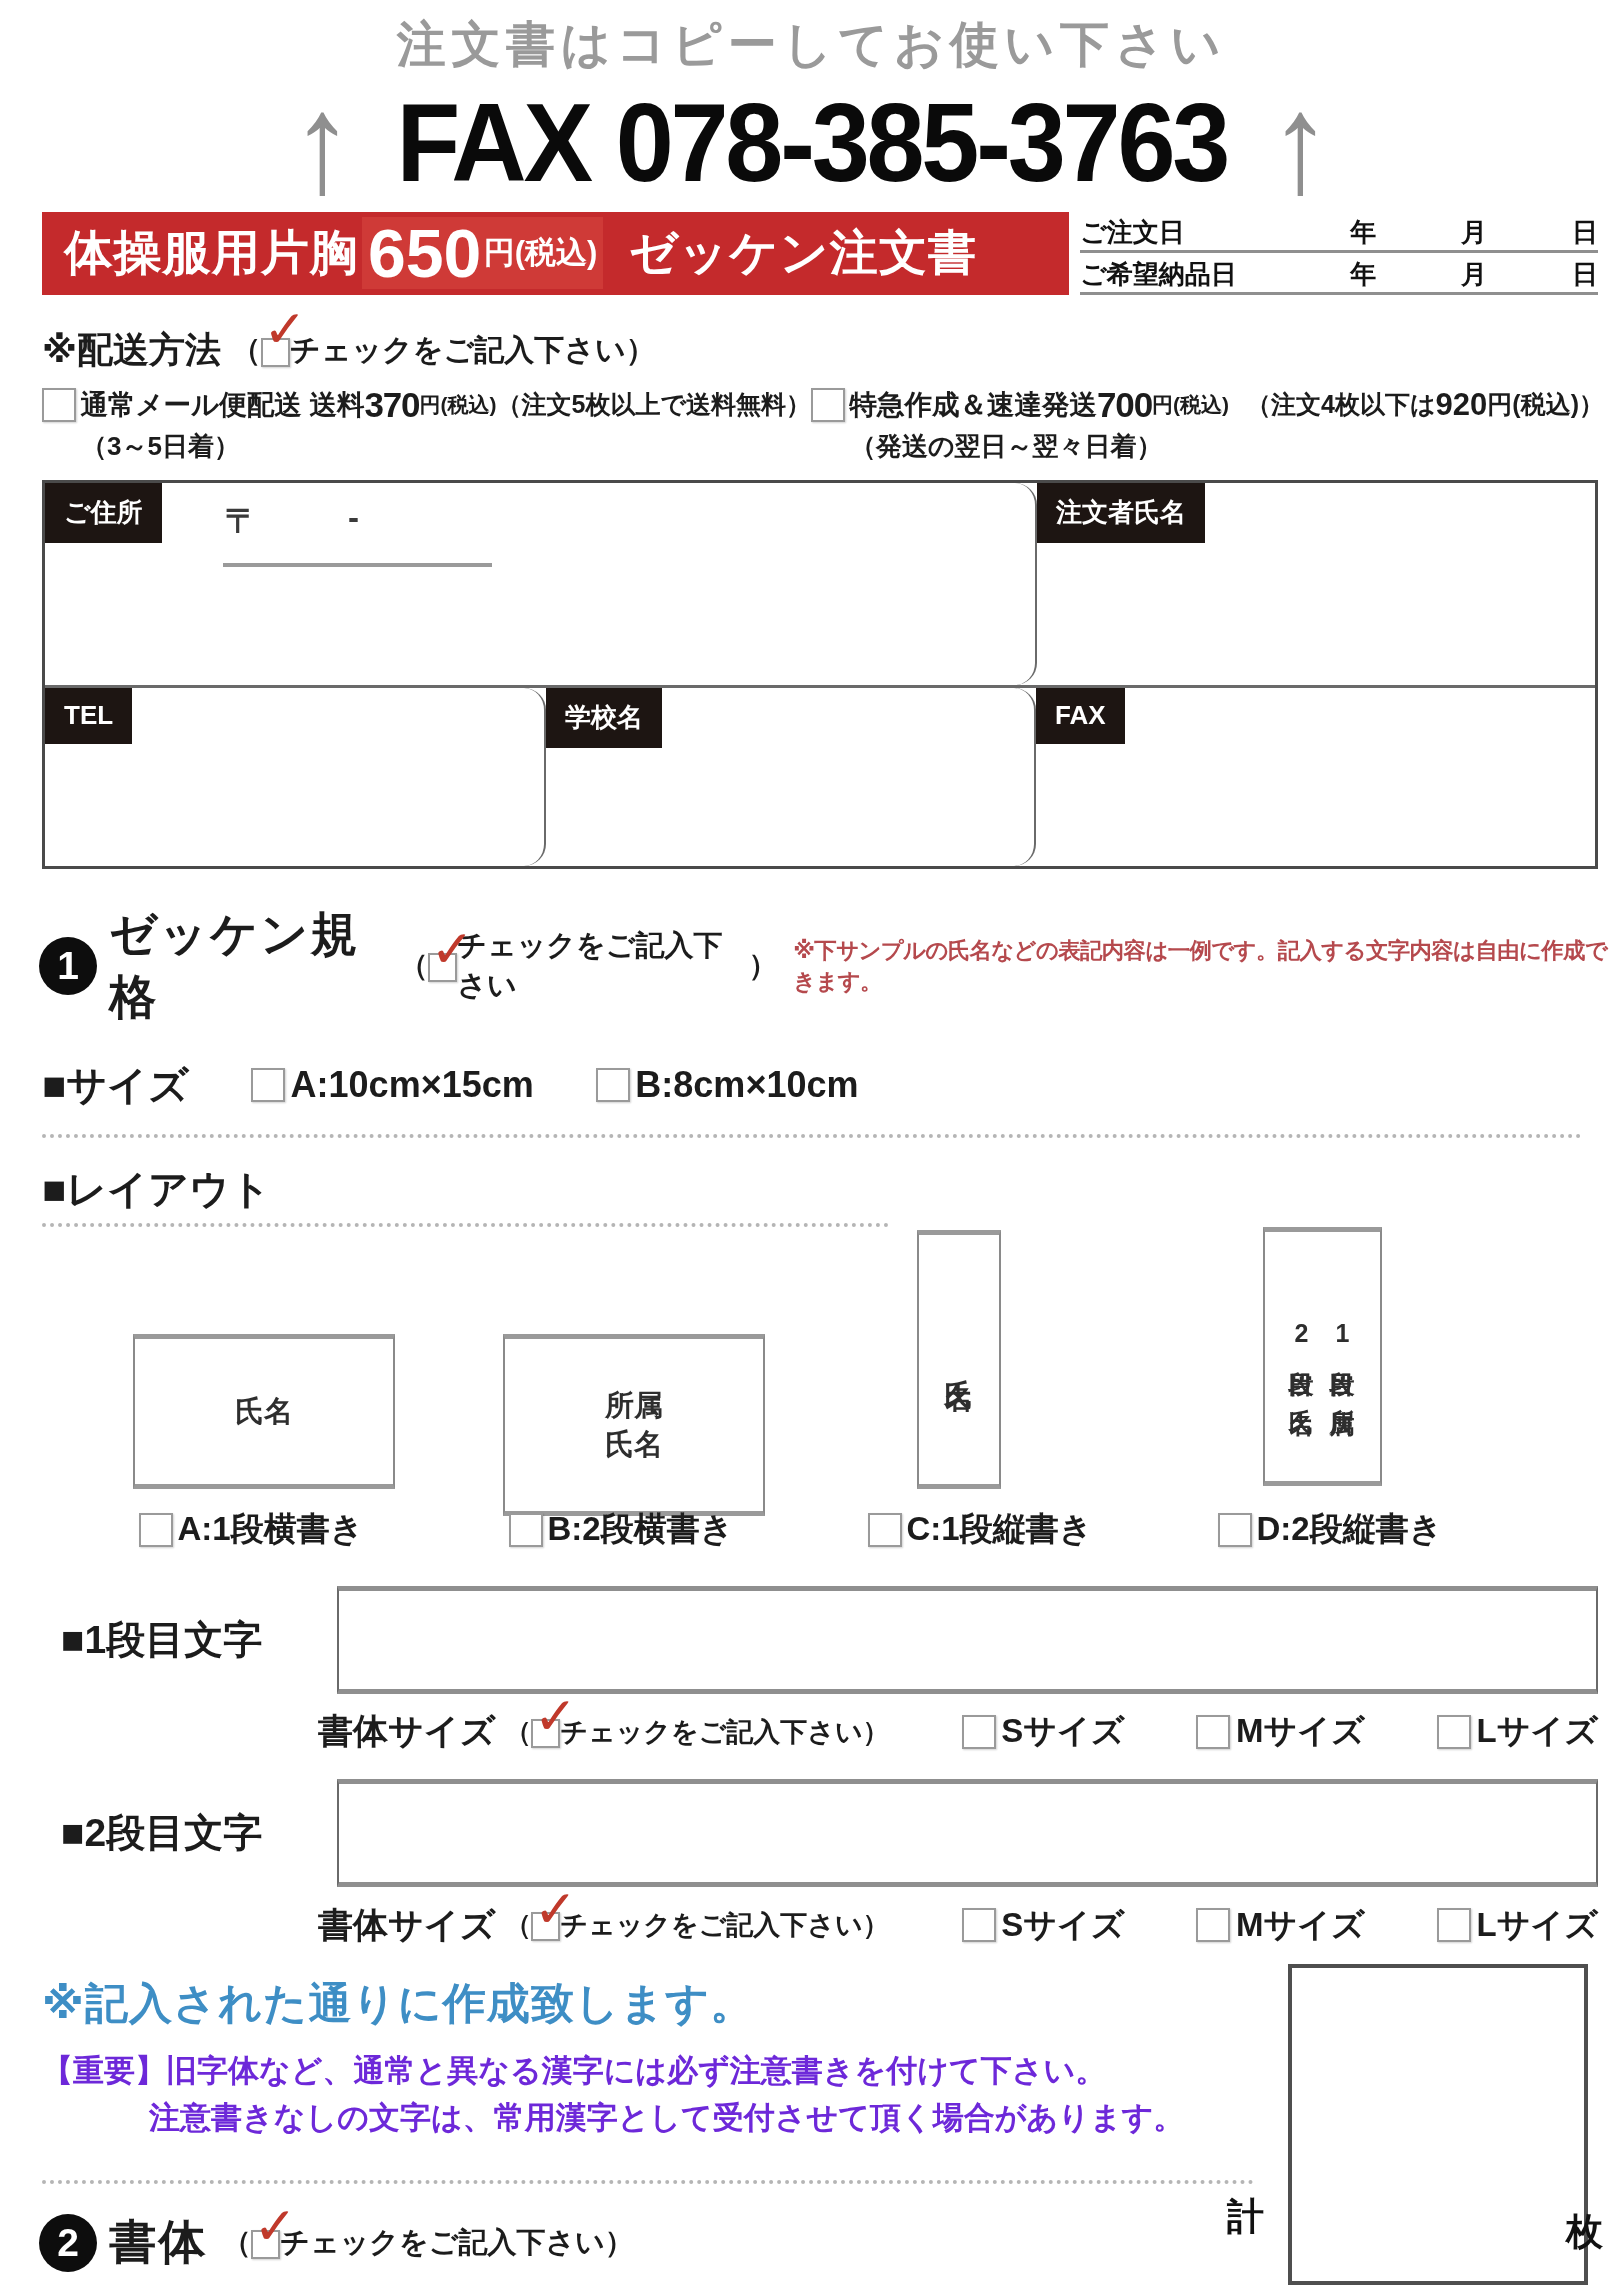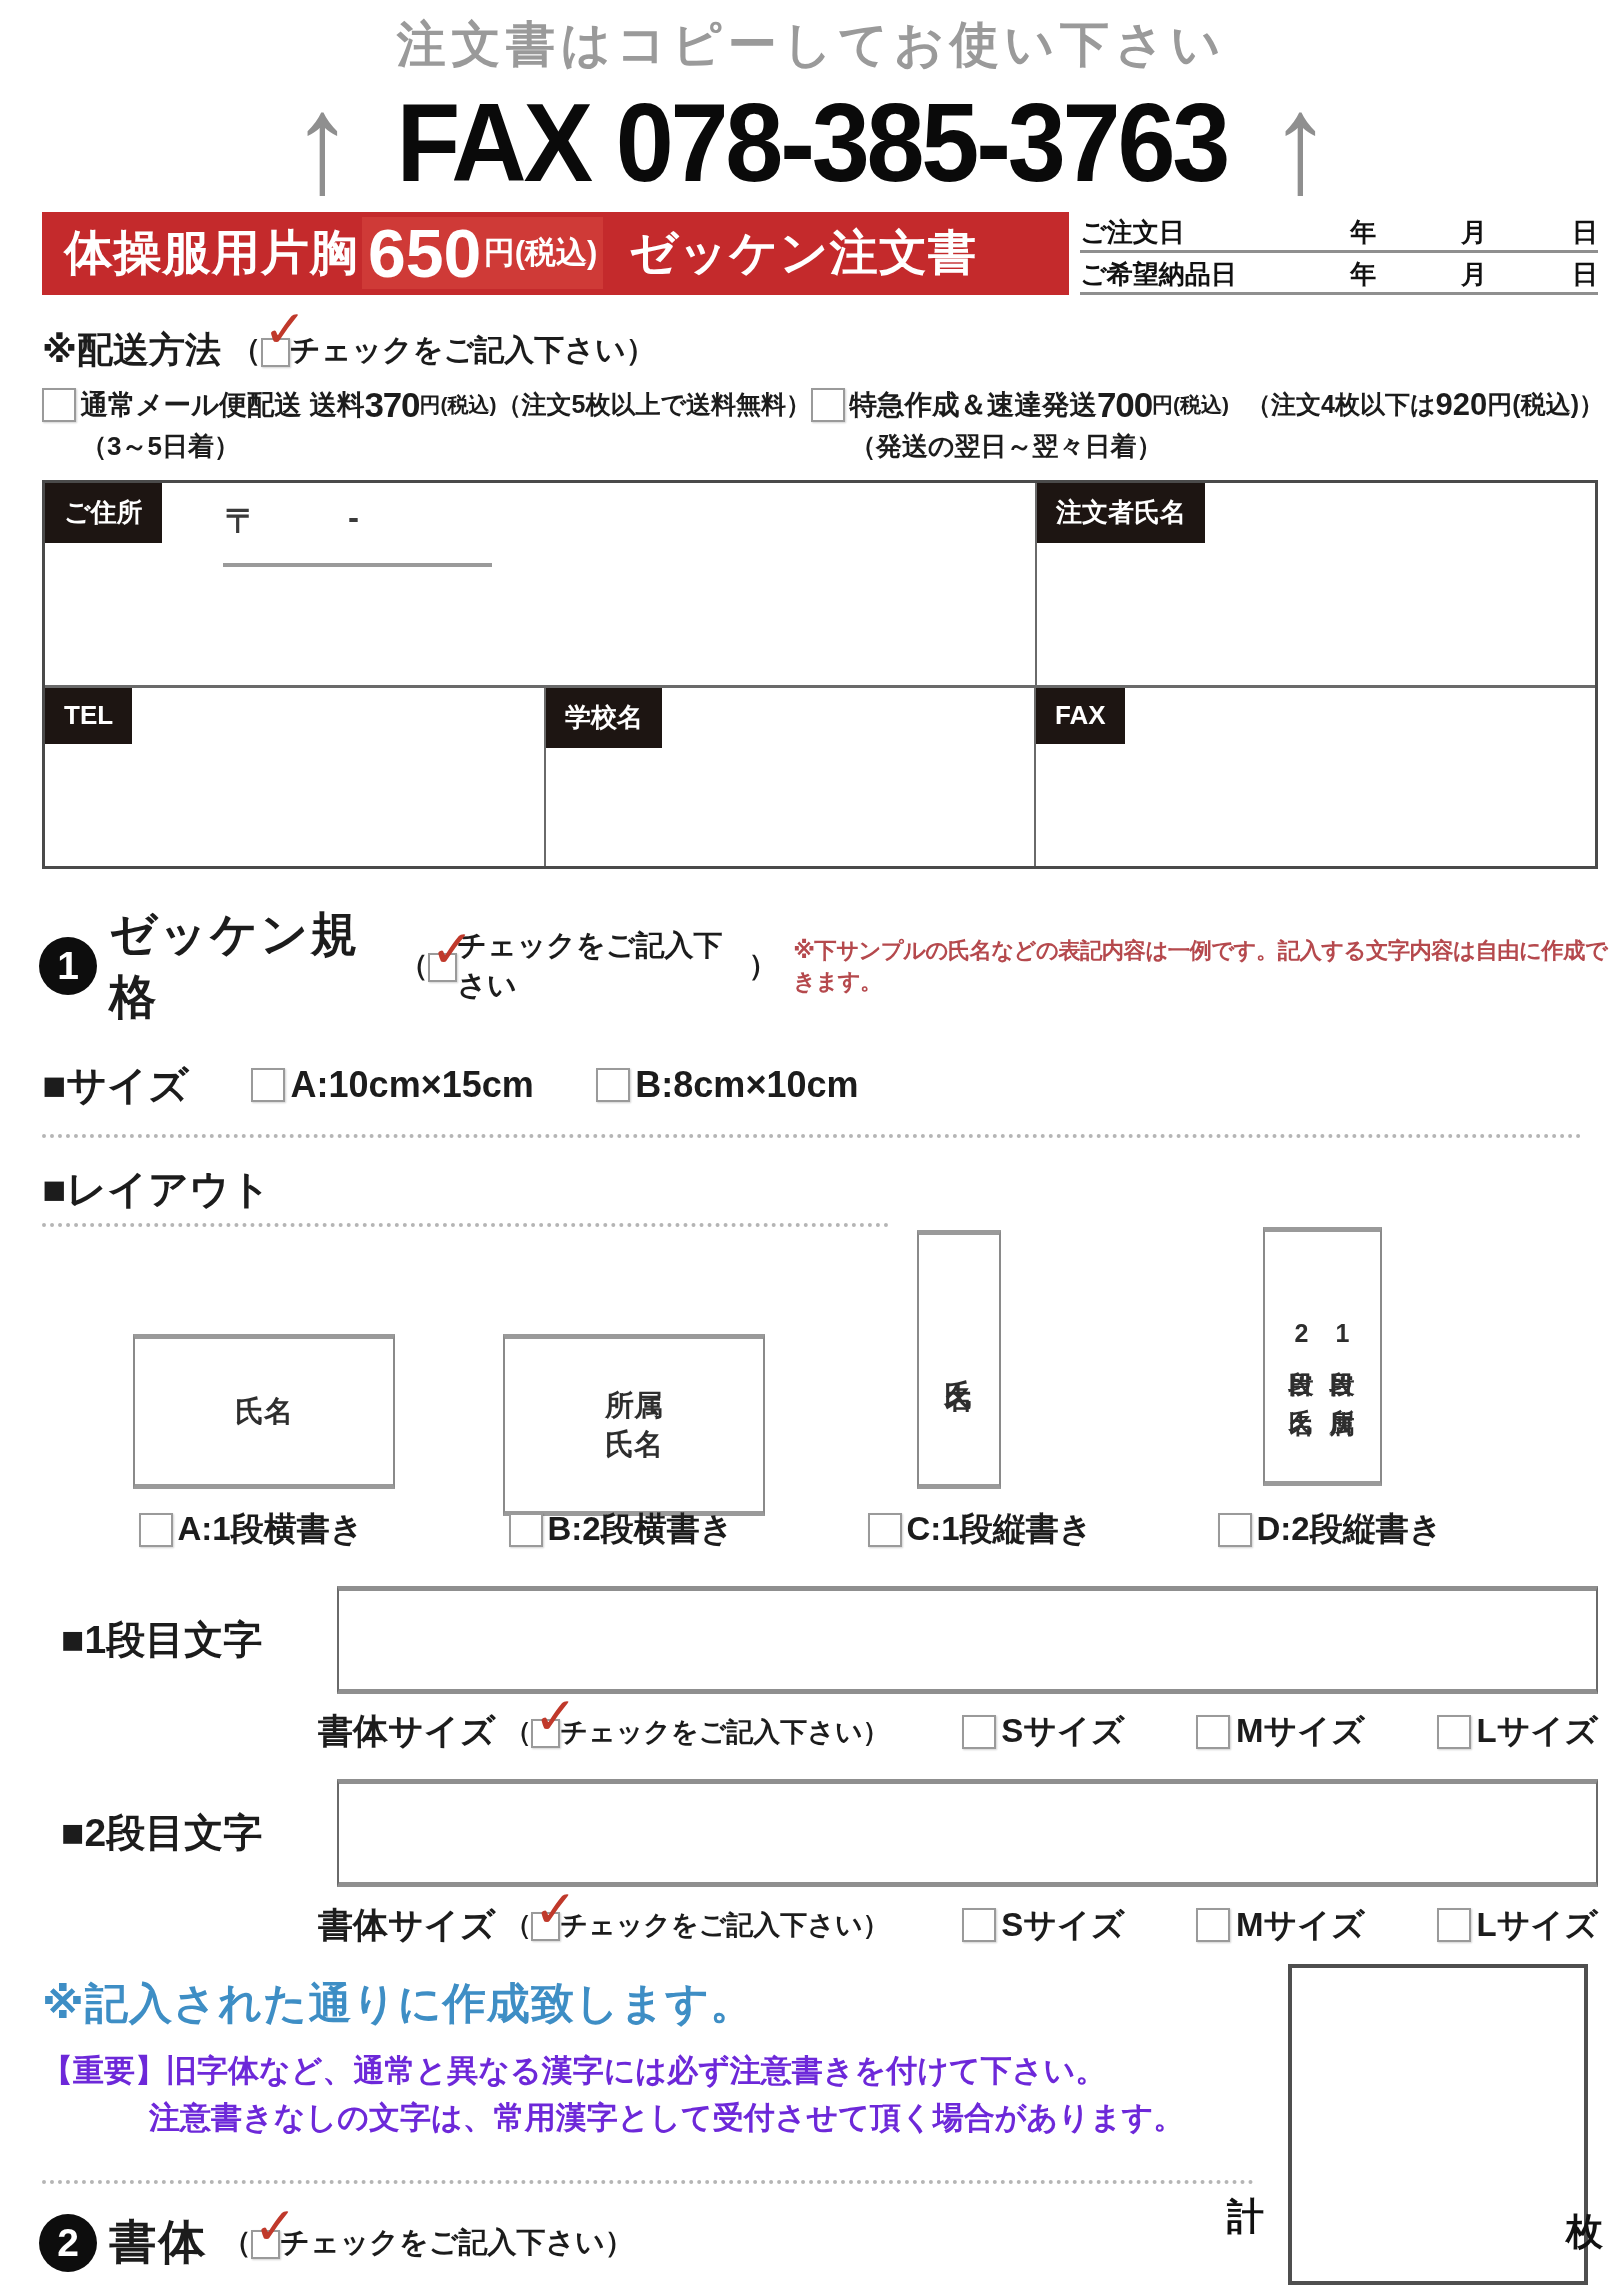--- a/index.html
+++ b/index.html
@@ -43,21 +43,21 @@
   .ship-opt .unit{font-size:21px;}
   .ship-opt .note{font-size:25px;}
   .ship-opt .np{font-size:31px;}
   .ship-opt .l2{font-size:26px;margin:4.5px 0 0 39px;}
 
   
   .info-table{margin:15.7px 0 0 42px;width:1556px;border:3.4px solid #4a4a4a;box-sizing:border-box;}
   .it-row{display:flex;}
   .it-row.r1{height:202px;border-bottom:3.4px solid #6a6a6a;}
   .it-row.r2{height:178px;}
-  .cell{position:relative;box-sizing:border-box;}
+  .cell{position:relative;box-sizing:border-box;border-radius:22px;}
   .cell.c-addr{width:992px;border-right:2.8px solid #6a6a6a;}
   .cell.c-orderer{flex:1;}
   .cell.c-school{width:490px;border-right:2.8px solid #6a6a6a;}
   .cell.c-tel{width:501px;border-right:2.8px solid #6a6a6a;}
   .cell.c-fax{flex:1;}
   .blabel{position:absolute;left:0;top:0;background:#1d1512;color:#fff;font-size:26px;padding:12.3px 19px;}
   .postal{position:absolute;left:180px;top:15.7px;font-size:33px;color:#3a3a3a;}
   .postal-dash{position:absolute;left:303px;top:15.7px;font-size:33px;color:#3a3a3a;}
   .postal-line{position:absolute;left:178px;top:80px;width:269px;height:3.9px;background:#9a9a9a;}
 

